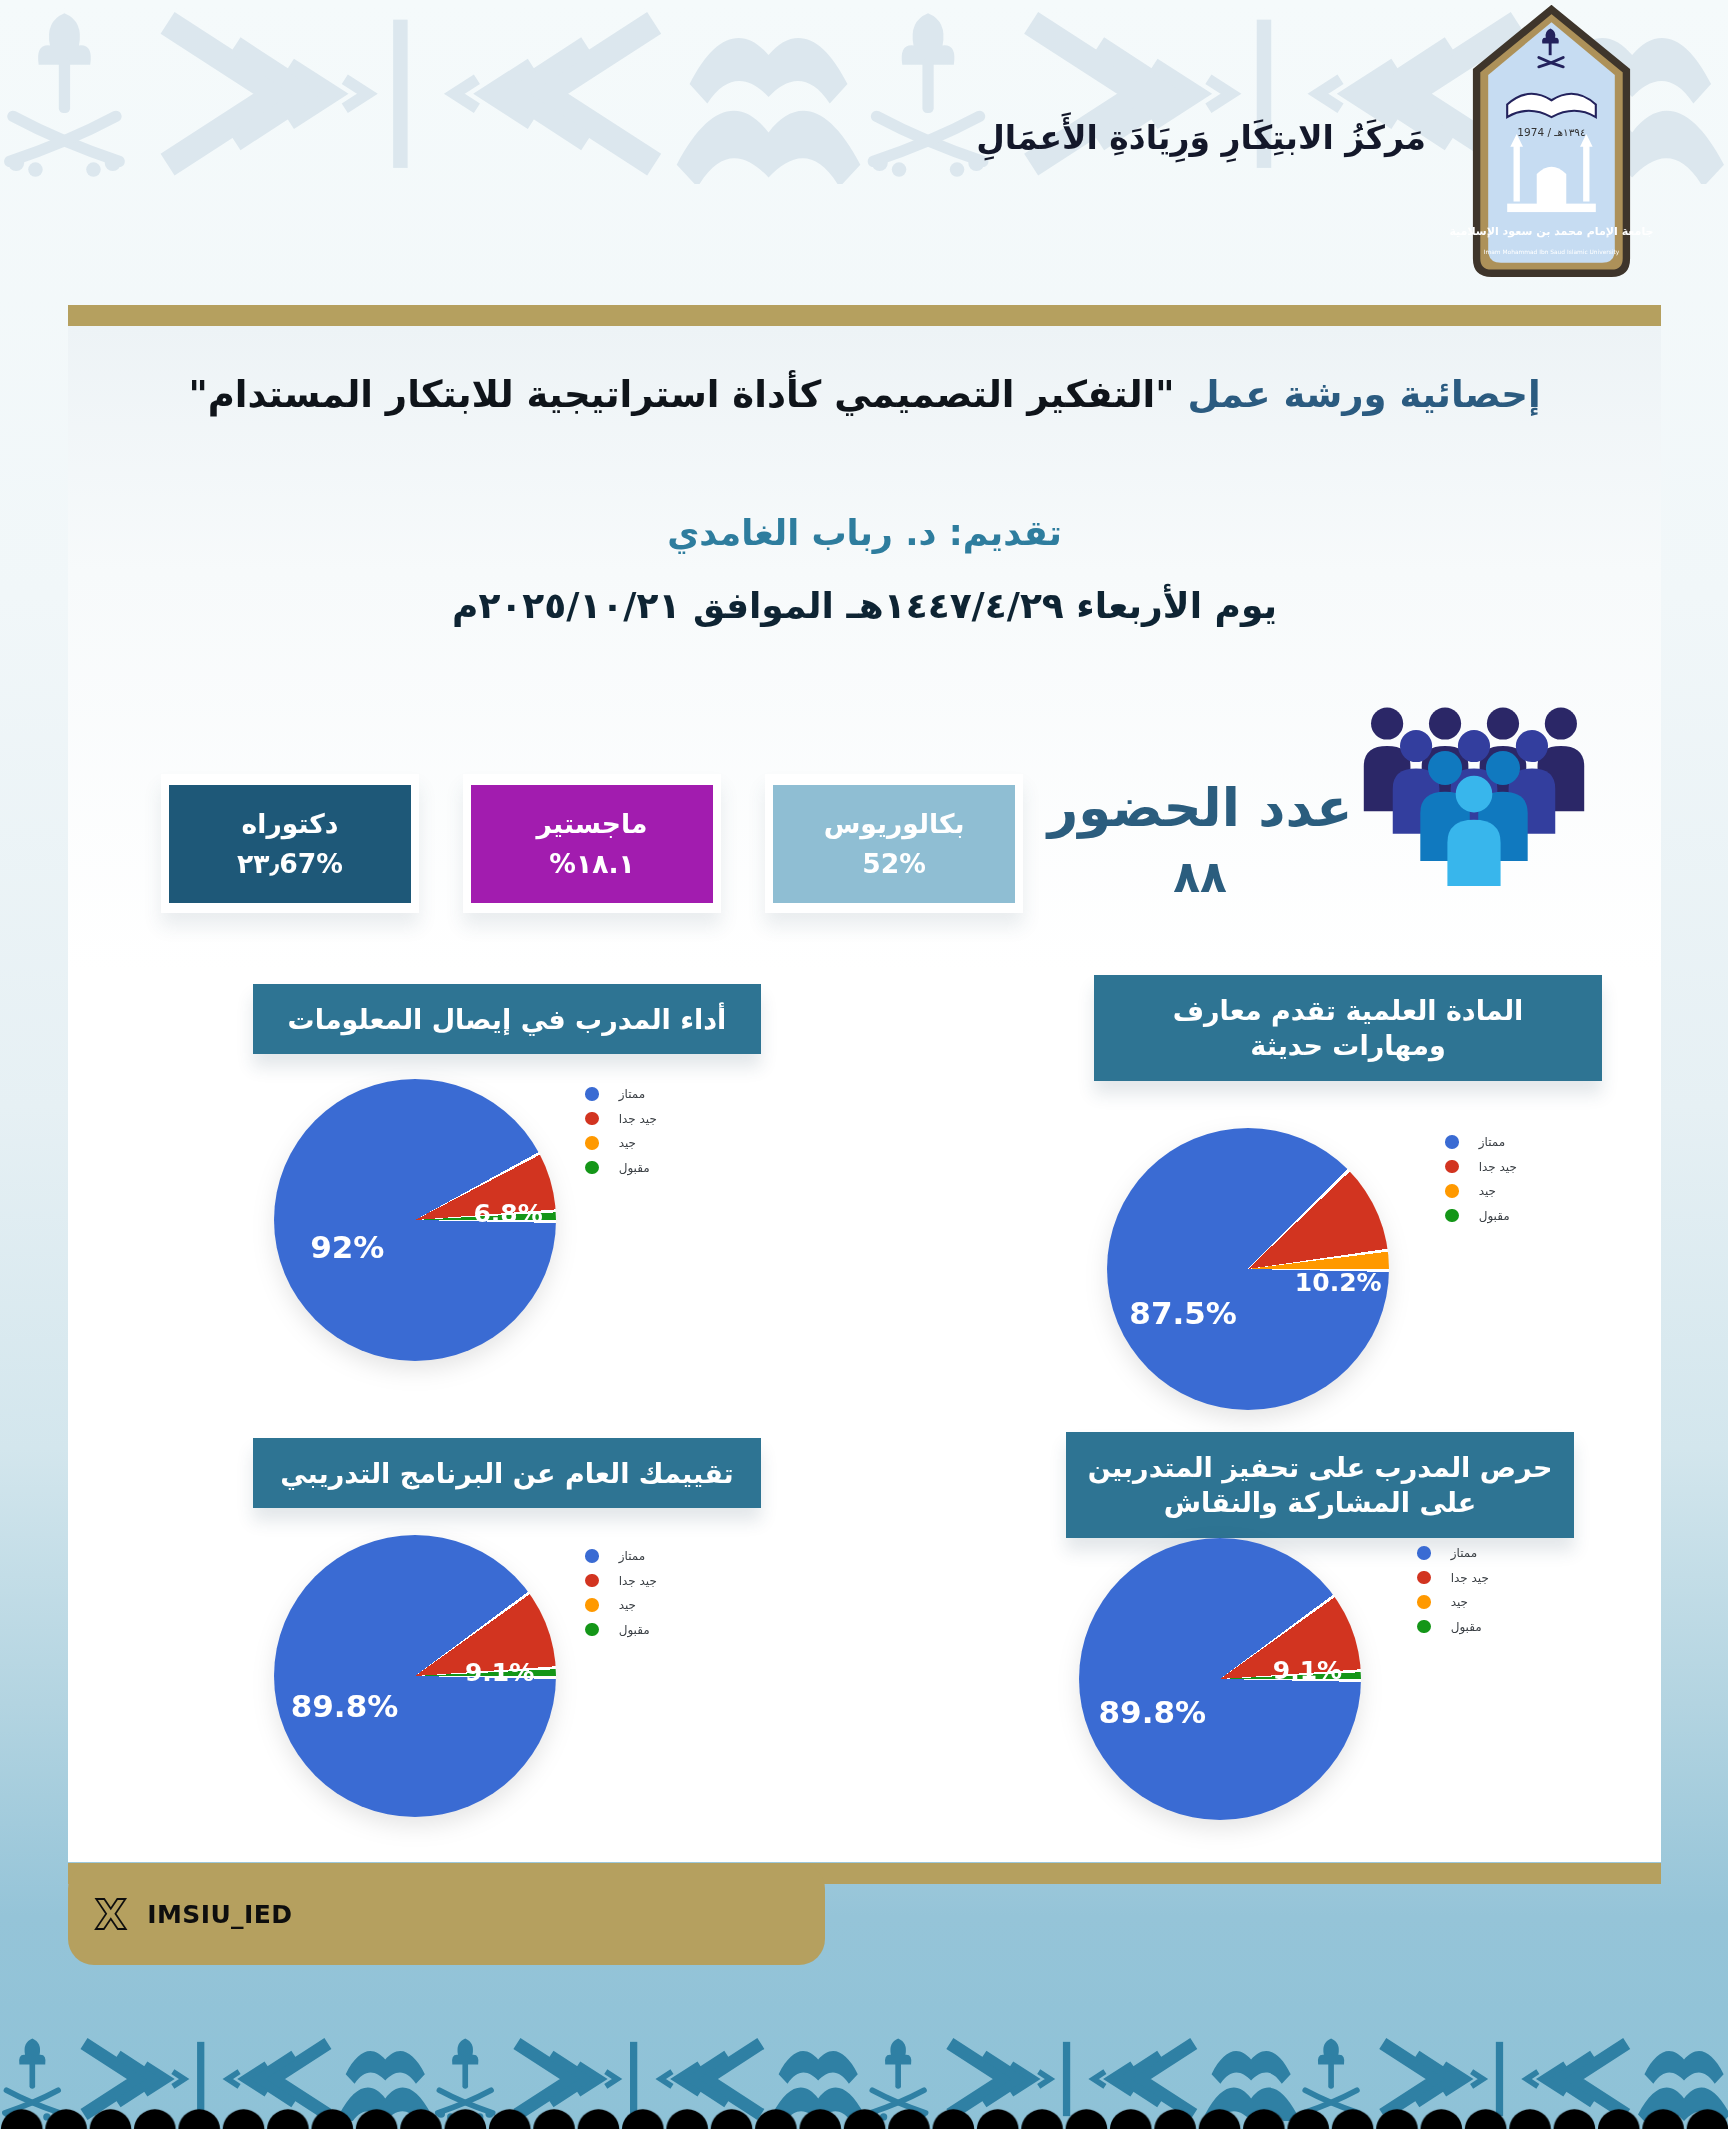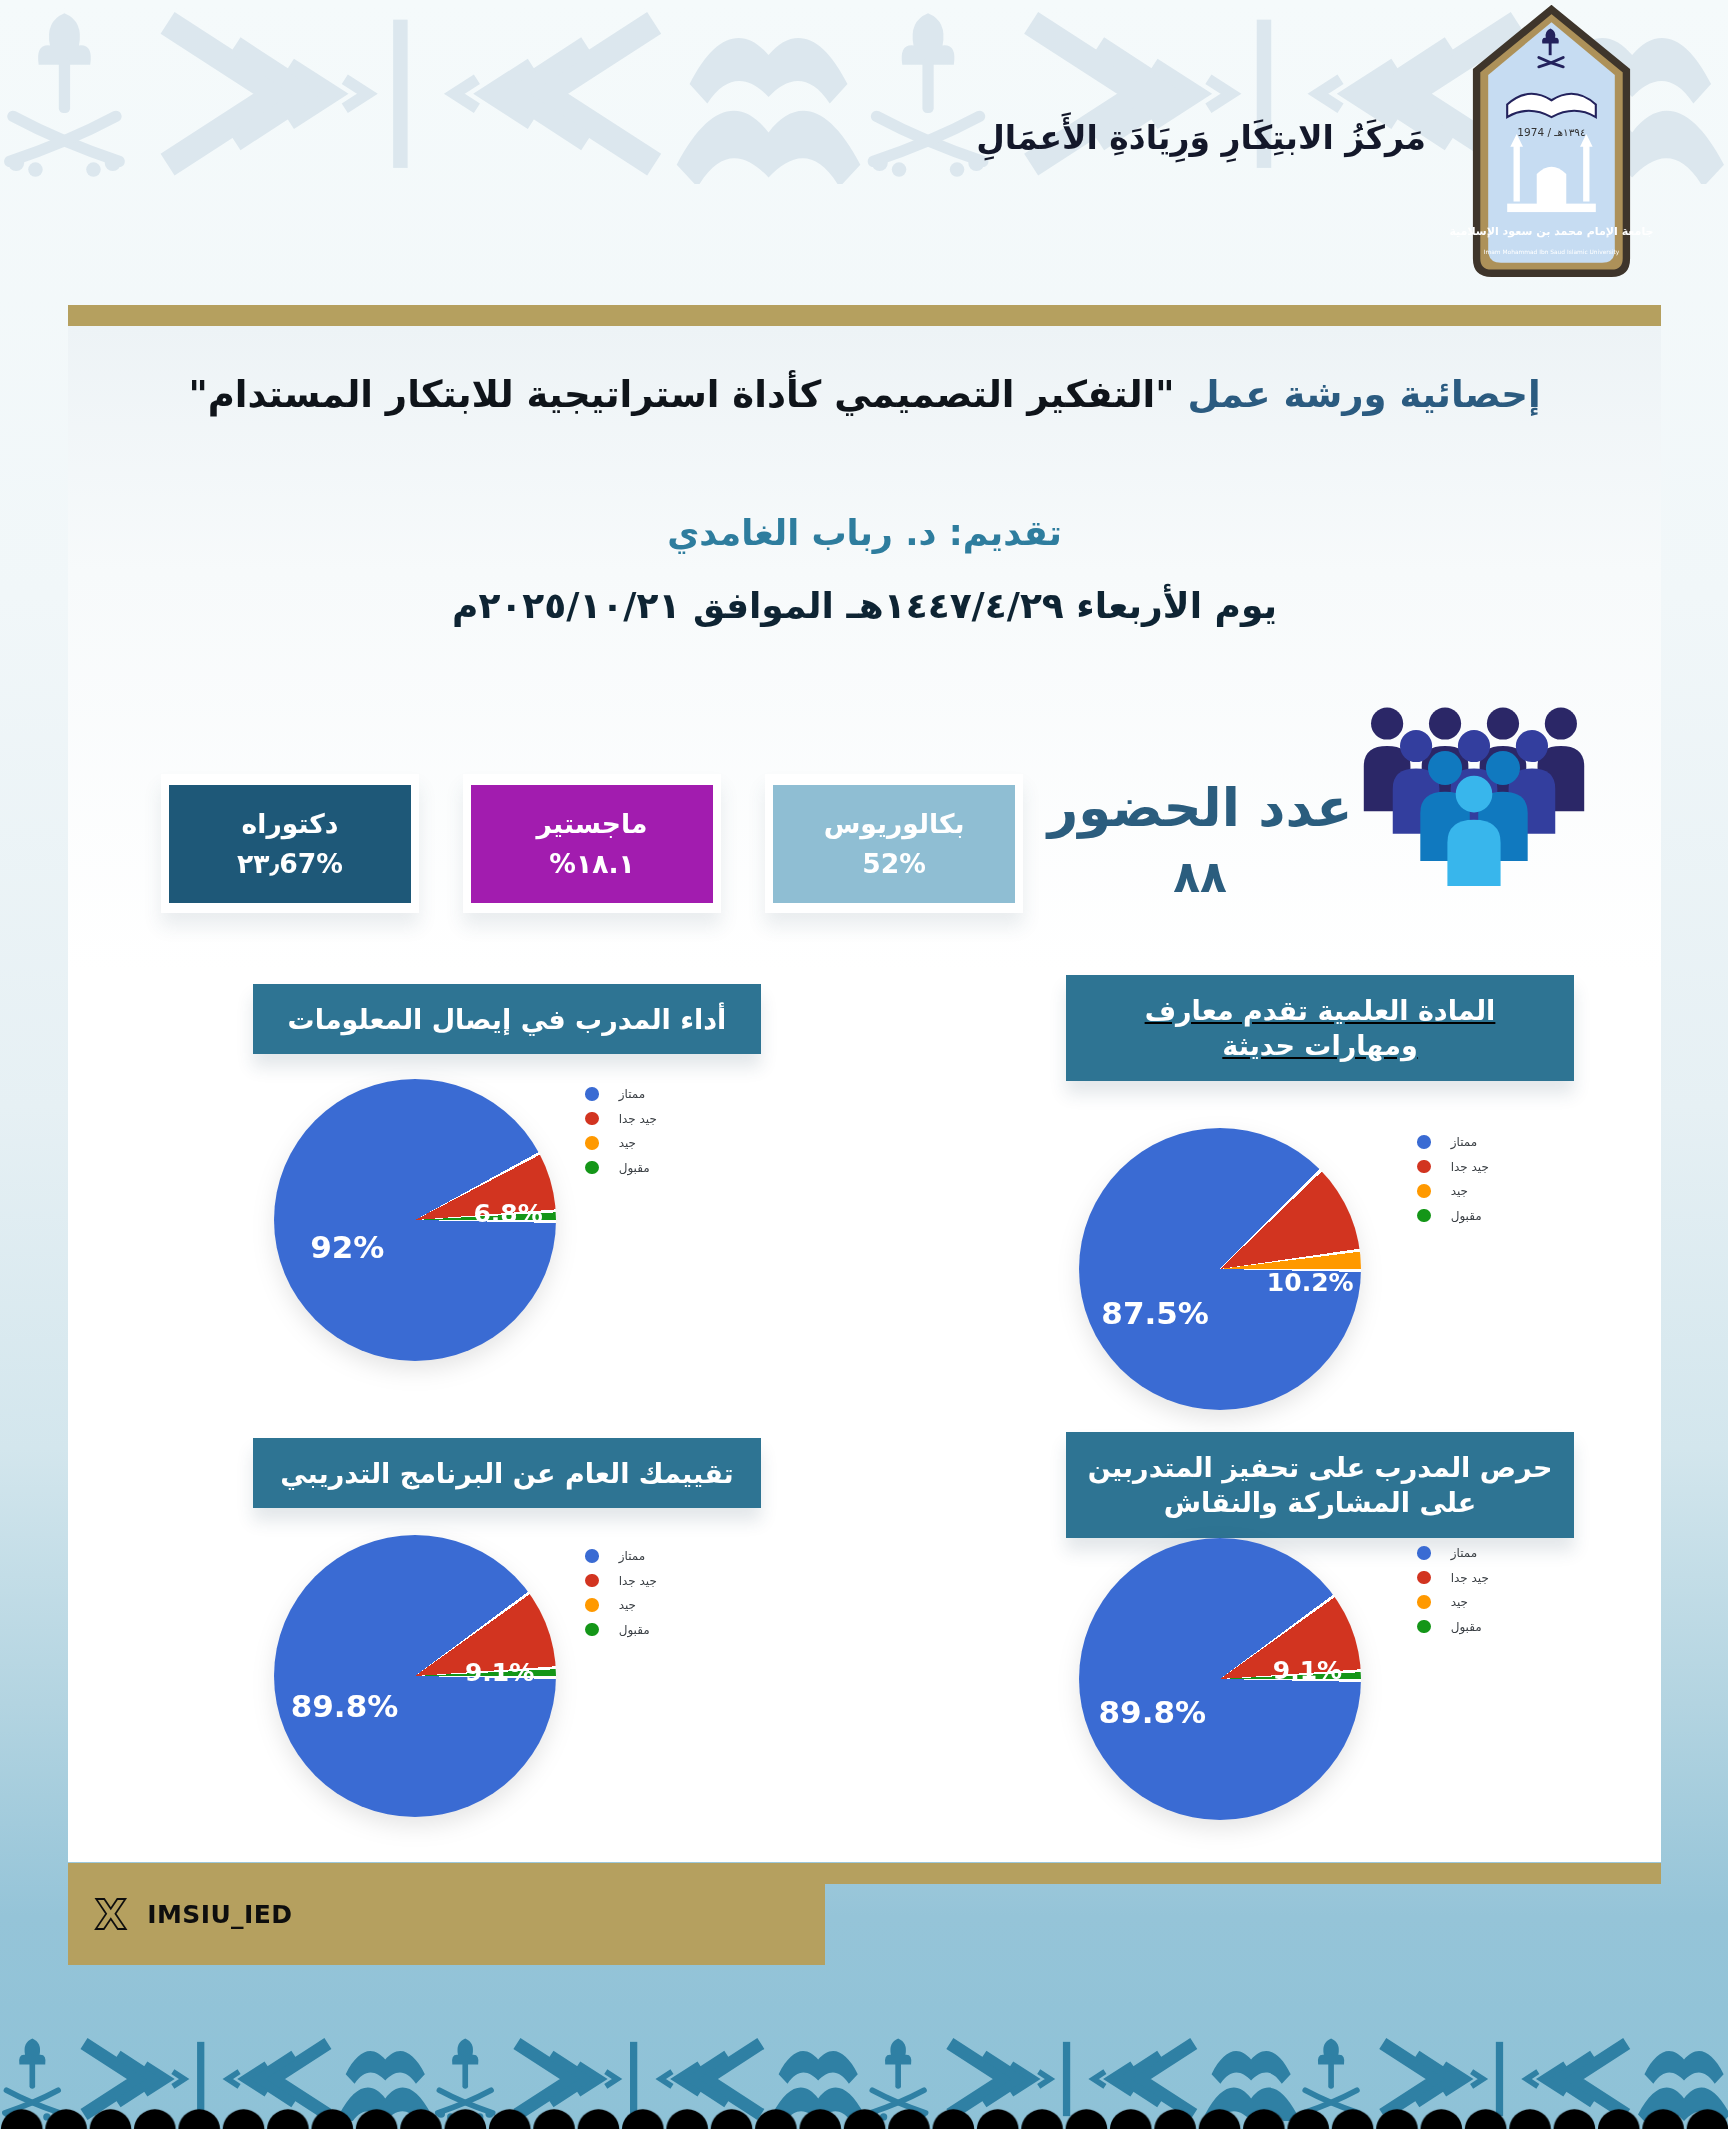--- a/index.html
+++ b/index.html
@@ -33,21 +33,21 @@
   .att-label{position:absolute;left:979px;top:407px;width:306px;text-align:center;direction:rtl;}
   .att-label .t{font-size:53px;font-weight:bold;color:#2b5d7e;margin-top:44px;}
   .att-label .n{font-size:44px;font-weight:bold;color:#2b5d7e;margin-top:13px;}
   .deg-row{position:absolute;left:93px;top:448px;width:862px;display:flex;direction:rtl;gap:44px;}
   .deg-card{flex:1;background:#ffffff;padding:10.5px 8px;box-shadow:0 13px 17.7px rgba(50,80,100,.10);}
   .deg-box{height:118px;display:flex;flex-direction:column;align-items:center;justify-content:center;gap:9.7px;
     color:#fff;font-weight:bold;font-size:26.6px;direction:rtl;}
   
   .chart{position:absolute;width:644px;height:451px;}
   .chart.c0{left:117px;top:658px;}
-  .chart.c1{left:930px;top:649px;text-decoration:underline;}
+  .chart.c1{left:958px;top:649px;}
   .chart.c2{left:117px;top:1112px;}
   .chart.c3{left:930px;top:1106px;}
   .chart-header{width:508px;margin:0 auto;background:#2e7493;color:#fff;text-align:center;direction:rtl;
     font-weight:bold;font-size:27px;line-height:1.3;padding:17.7px 21px;box-sizing:border-box;
     box-shadow:0 13px 16px rgba(40,70,90,.13);}
   .pie{position:absolute;width:282px;height:282px;border-radius:50%;
     filter:drop-shadow(0 9.7px 11.3px rgba(0,0,0,.10));}
   .c0 .pie{left:89px;top:95px;}
   .c1 .pie{left:81px;top:153px;}
   .c2 .pie{left:89px;top:97px;}
@@ -63,21 +63,21 @@
   .c0 .legend{left:400px;top:103px;}
   .c1 .legend{left:419px;top:160px;}
   .c2 .legend{left:400px;top:111px;}
   .c3 .legend{left:419px;top:114px;}
   .legend-row{display:flex;align-items:center;gap:20px;font-size:12px;color:#3a3f44;direction:ltr;}
   .legend-row .lab{direction:rtl;}
   .dot{width:13.7px;height:13.7px;border-radius:50%;flex:0 0 auto;}
   
   .f-strip{position:absolute;left:68px;top:1863px;width:1593px;height:21px;background:#b5a05f;}
   .f-block{position:absolute;left:68px;top:1863px;width:757px;height:102px;background:#b5a05f;
-    display:flex;align-items:center;direction:ltr;padding-left:24px;box-sizing:border-box;}
+    display:flex;align-items:center;direction:ltr;padding-left:24px;box-sizing:border-box;border-radius:26px;}
   .x-icon{width:44px;height:44px;}
   .globe-icon{width:52px;height:52px;}
   .f-text{font-size:25px;font-weight:bold;color:#0e0e0e;margin-left:11.3px;letter-spacing:0.4px;}
   .f-url-group{display:flex;align-items:center;margin-left:165px;}
 </style>
 </head>
 <body>
 
 <div class="page">
 

